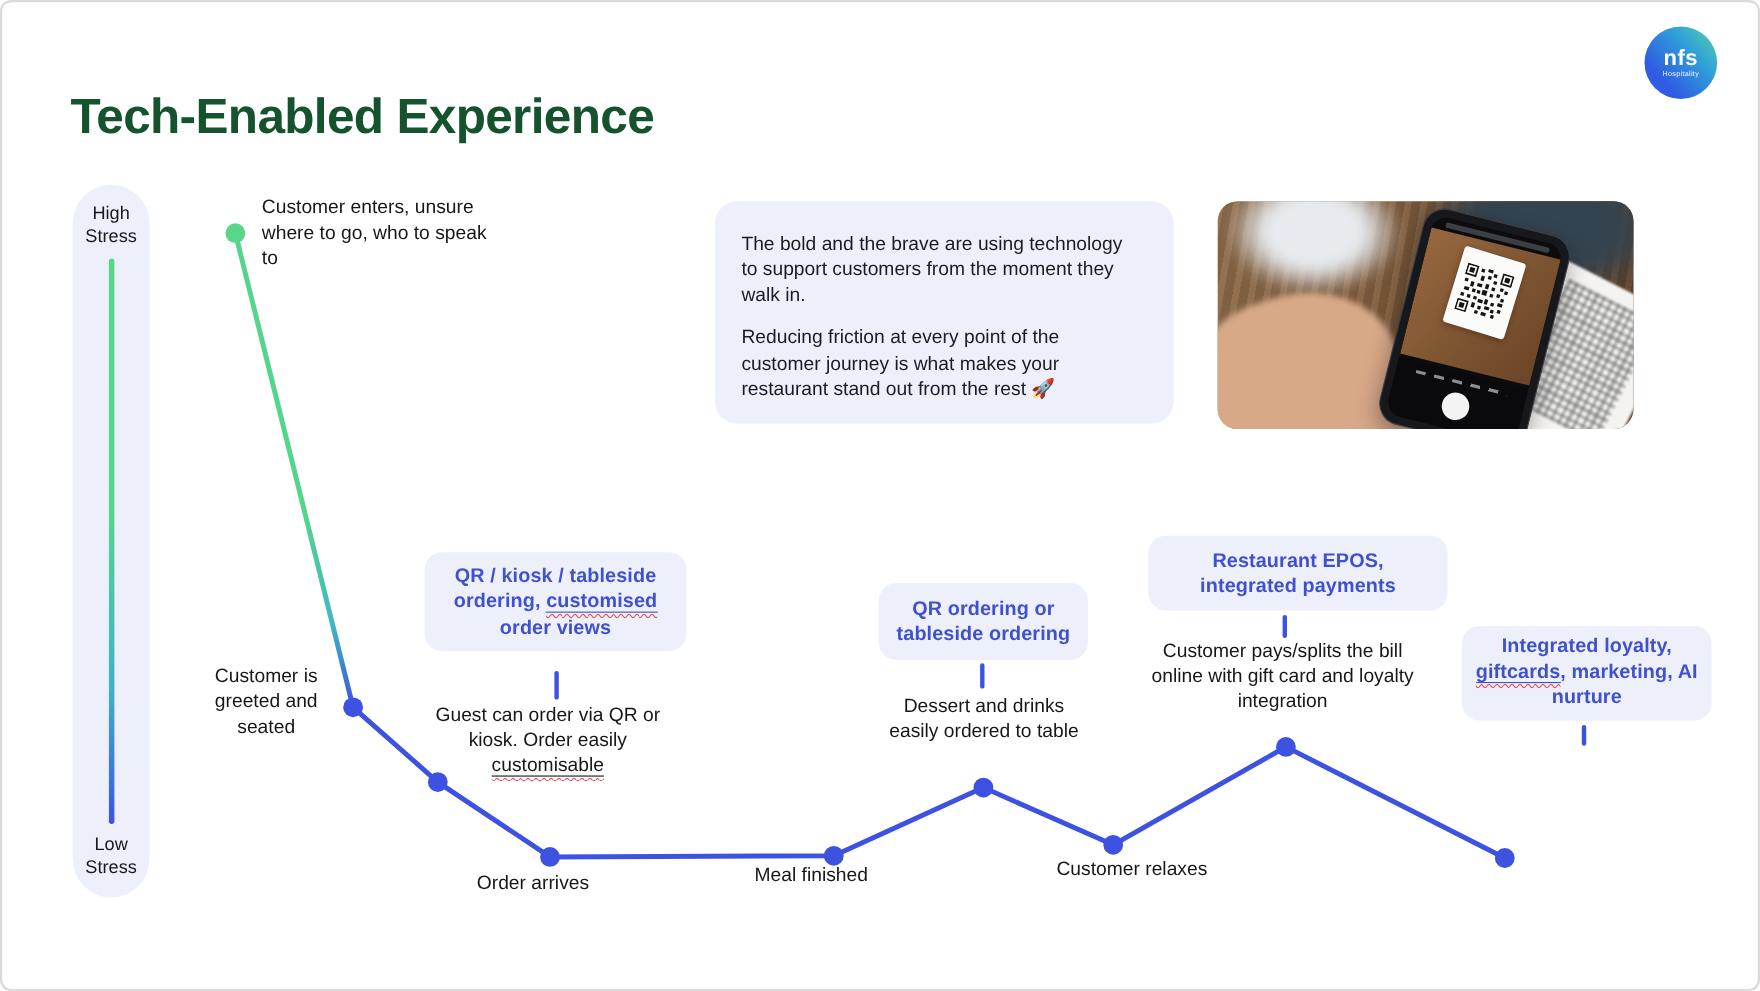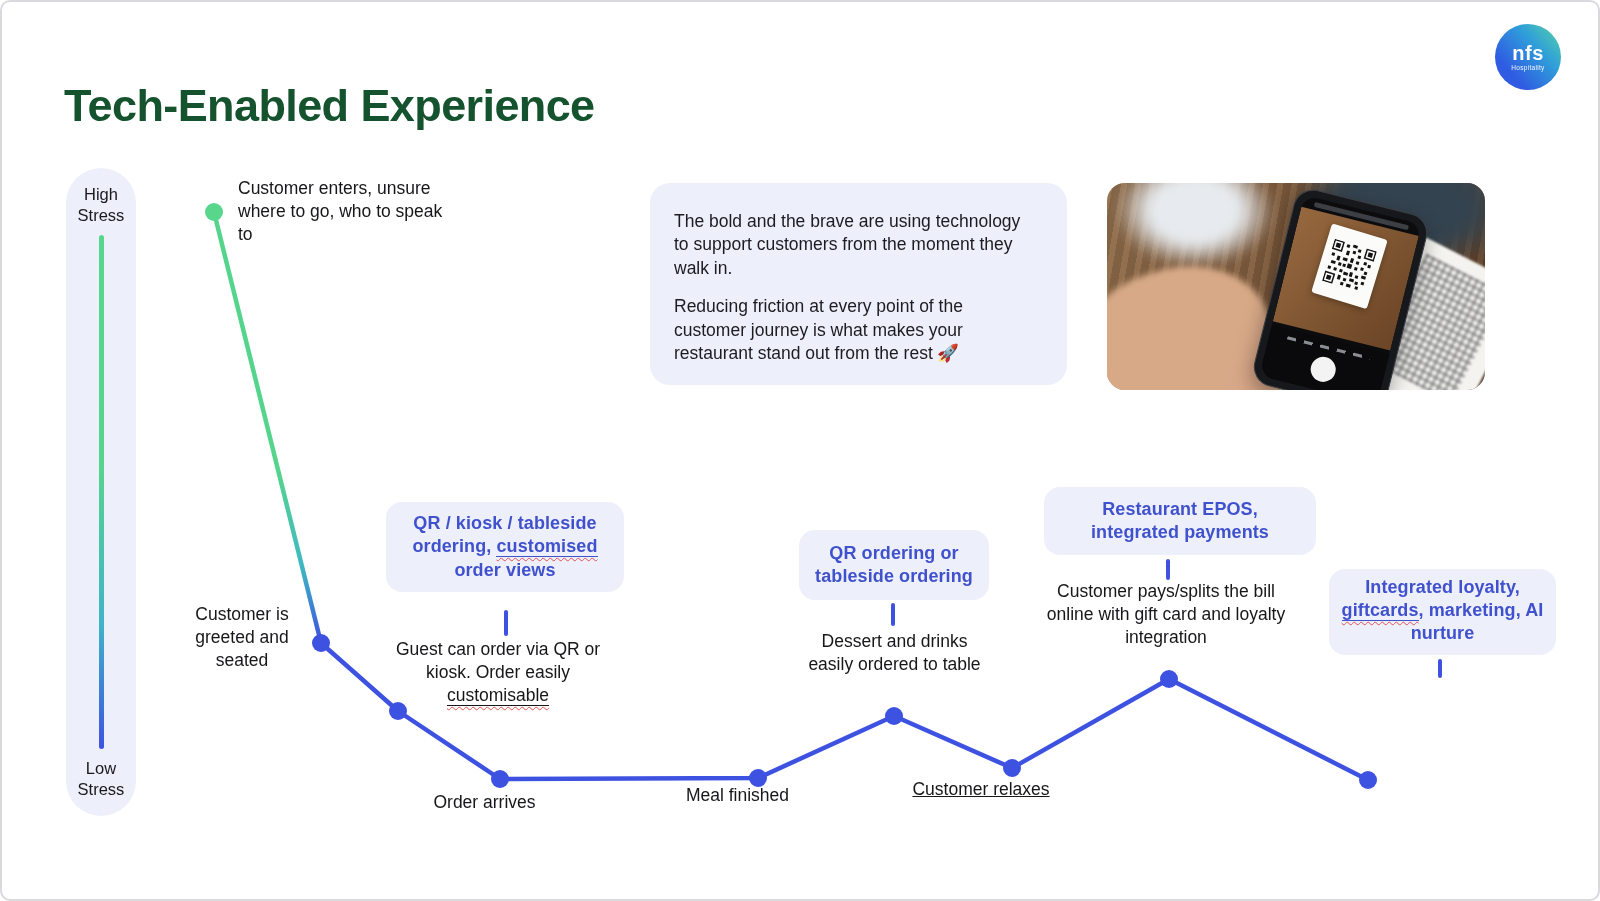--- a/index.html
+++ b/index.html
@@ -33,21 +33,21 @@
   .chip-loyalty{left:1327px;top:567px;width:227px;height:86px;align-items:flex-end;}
   .connector{position:absolute;width:4px;background:#3e52e1;border-radius:2px;}
   
   .label{position:absolute;color:#17171a;font-size:17.5px;line-height:1.32;text-align:center;}
   .lbl-enters{left:236px;top:175px;width:212px;text-align:left;}
   .lbl-greeted{left:180px;top:601px;width:120px;}
   .lbl-guest{left:390px;top:636px;width:212px;}
   .lbl-meal-arrives{left:425px;top:789px;width:115px;}
   .lbl-meal-finished{left:673px;top:782px;width:125px;}
   .lbl-dessert{left:805px;top:628px;width:175px;}
-  .lbl-relaxes{left:904px;top:776px;width:150px;text-decoration:underline;}
+  .lbl-relaxes{left:952px;top:776px;width:150px;}
   .lbl-pays{left:1044px;top:578px;width:240px;}
   .lbl-exits{left:1329px;top:672px;width:220px;}
   .misspelled{border-bottom:1.5px solid currentColor;text-decoration:underline wavy #e0524e 1px;text-underline-offset:4.5px;}
   
   .note{position:absolute;left:648px;top:181px;width:417px;height:202px;background:#edeffb;border-radius:20px;
     box-sizing:border-box;padding:27px 26px 0 24px;color:#1c1c20;}
   .note p{margin:0 16px 15px 0;font-size:17.5px;line-height:1.34;}
   
   .photo{position:absolute;left:1105px;top:181px;width:378px;height:207px;border-radius:18px;overflow:hidden;
     background:linear-gradient(110deg,#8d6b4a 0%,#7d5a3c 40%,#684830 75%,#573b26 100%);}

